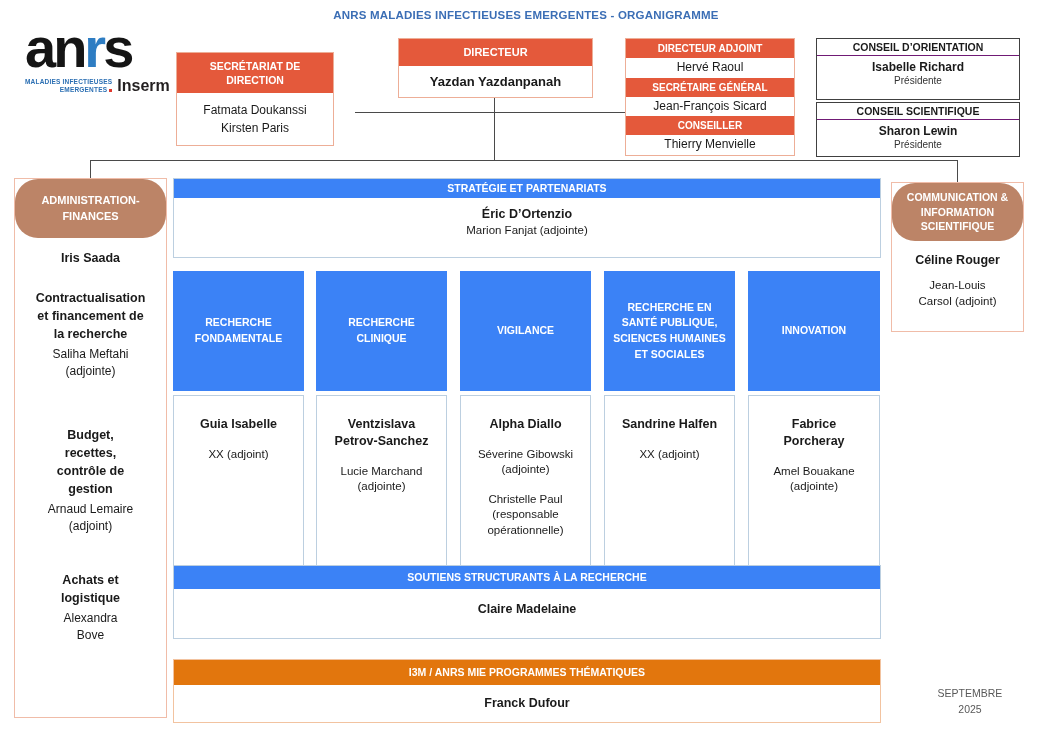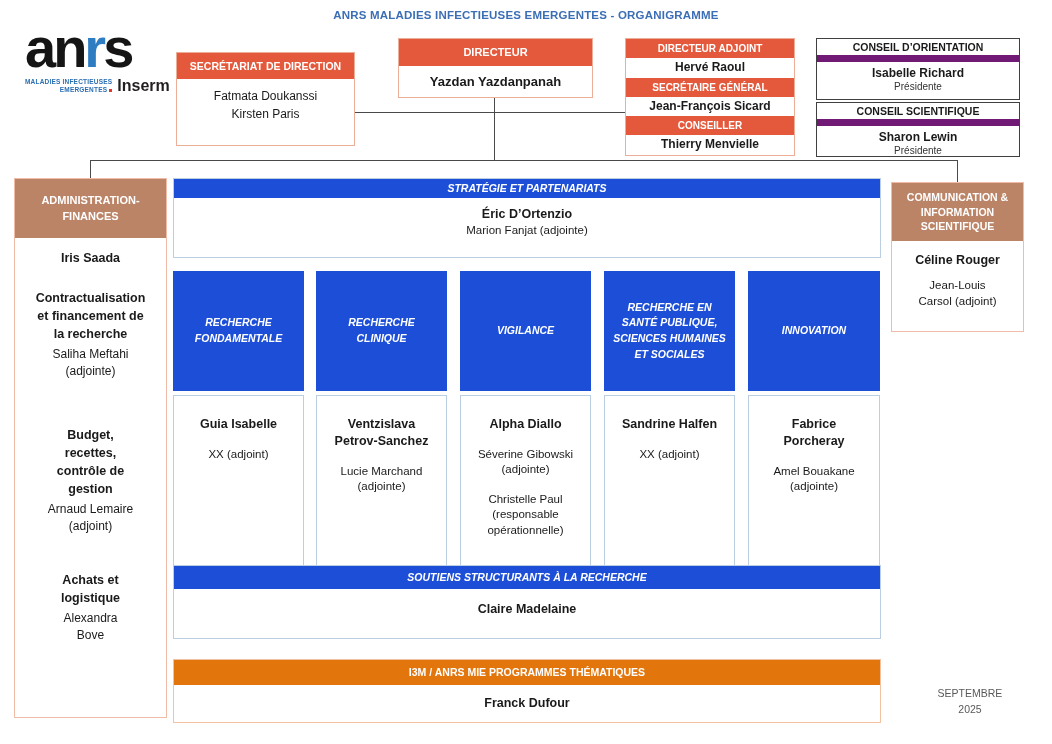--- a/index.html
+++ b/index.html
@@ -19,42 +19,42 @@
   .logo-row{display:flex;align-items:flex-end;margin-top:2px;}
   .logo-sub{font-size:6.5px;font-weight:bold;color:#2B6FB3;text-align:right;line-height:1.25;letter-spacing:.2px;}
   .red-dot{display:inline-block;width:3px;height:3px;background:#E0392E;margin-left:2px;}
   .inserm{font-size:16px;font-weight:bold;color:#231F20;margin-left:5px;line-height:1;}
 
   
   .line{position:absolute;background:#4a4a4a;}
 
   
   .hdr-red{background:#E4593B;color:#fff;font-weight:bold;text-align:center;}
-  .hdr-blue{background:#1d4ed8;color:#fff;font-weight:bold;text-align:center;font-style:italic;}
-  .hdr-brown{background:#BC8467;color:#fff;font-weight:bold;text-align:center;}
+  .hdr-blue{background:#3b82f6;color:#fff;font-weight:bold;text-align:center;}
+  .hdr-brown{background:#BC8467;color:#fff;font-weight:bold;text-align:center;border-radius:23px;}
   .hdr-orange{background:#E2760D;color:#fff;font-weight:bold;text-align:center;}
 
   
-  .secretariat{left:176px;top:52px;width:179px;height:94px;border:1px solid #EDAE97;background:#fff;}
+  .secretariat{left:176px;top:52px;width:158px;height:94px;border:1px solid #EDAE97;background:#fff;}
   .secretariat .hdr-red{font-size:10.5px;line-height:1.35;padding:6px 8px;}
   .secretariat .names{font-size:12px;line-height:1.5;text-align:center;padding-top:8px;}
 
   
   .directeur{left:398px;top:38px;width:195px;height:60px;border:1px solid #EDAE97;background:#fff;}
   .directeur .hdr-red{font-size:11px;line-height:27px;}
   .directeur .name{font-size:13px;font-weight:bold;text-align:center;line-height:31px;}
 
   
   .adjstack{left:625px;top:38px;width:170px;height:118px;border:1px solid #EDAE97;background:#fff;}
   .adjstack .hdr-red{font-size:10px;line-height:19px;}
-  .adjstack .name{font-size:12px;font-weight:bold;text-align:center;line-height:19.5px;}
+  .adjstack .name{font-size:12px;font-weight:normal;text-align:center;line-height:19.5px;}
 
   
   .council{background:#fff;border:1px solid #404040;text-align:center;}
-  .council .c-hdr{font-size:10.5px;font-weight:bold;border-bottom:7px solid #701a75;padding:2px 0;}
+  .council .c-hdr{font-size:10.5px;font-weight:bold;border-bottom:1px solid #701a75;padding:2px 0;}
   .council .c-name{font-size:12px;font-weight:bold;margin-top:4px;}
   .council .c-role{font-size:10px;margin-top:1px;color:#333;}
   .council1{left:816px;top:38px;width:204px;height:62px;}
   .council2{left:816px;top:102px;width:204px;height:55px;}
 
   
   .adminbox{left:14px;top:178px;width:153px;height:540px;border:1px solid #F0BCA8;background:#fff;text-align:center;}
   .adminbox .hdr-brown{height:59px;display:flex;align-items:center;justify-content:center;font-size:11px;line-height:1.4;padding:0 14px;}
   .a-head{font-size:12.5px;font-weight:bold;margin-top:13px;}
   .a-title{font-size:12.5px;font-weight:bold;line-height:1.45;}

